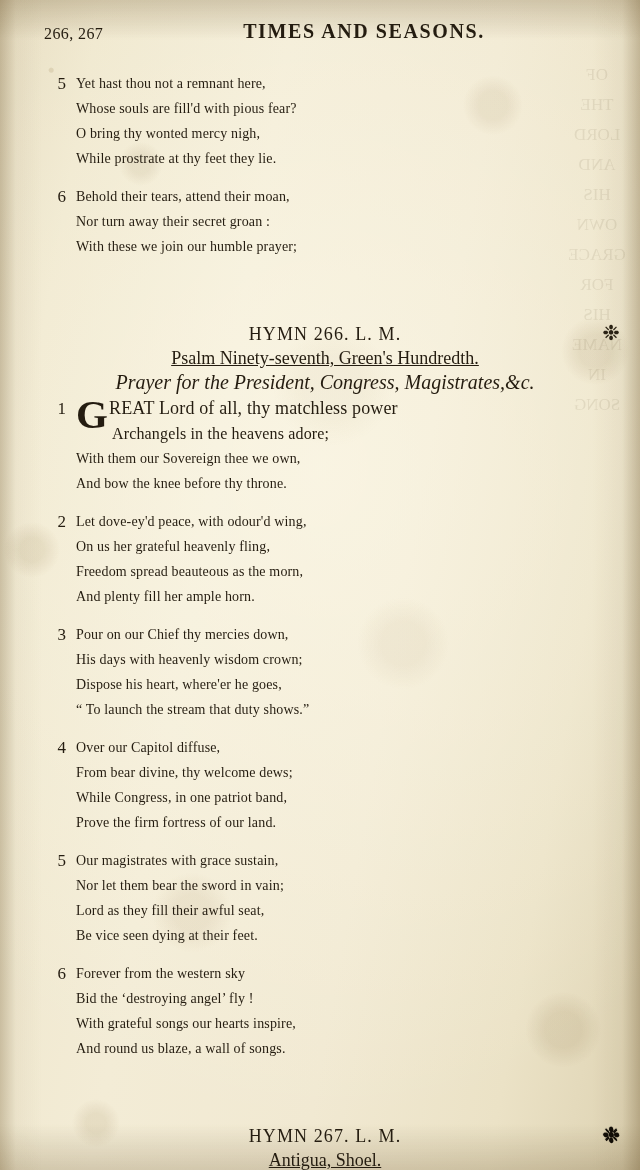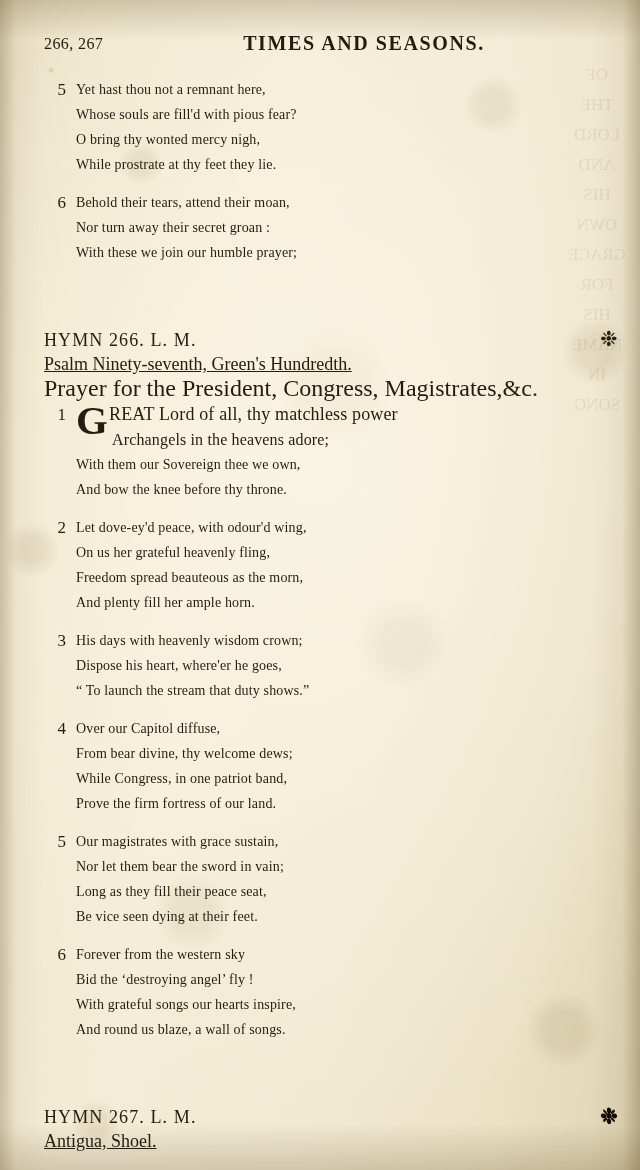--- a/index.html
+++ b/index.html
@@ -73,23 +73,23 @@
 
   .content {
     position: relative;
     z-index: 3;
     padding: 0 34px 0 44px;
   }
 
   
   .runhead {
     display: flex;
-    align-items: center;
-    padding-top: 32px;
-    margin-bottom: 22px;
+    align-items: flex-end;
+    padding-top: 20px;
+    margin-bottom: 28px;
   }
   .runhead-folio {
     font-size: 16px;
     letter-spacing: 0.4px;
     width: 130px;
     flex: 0 0 auto;
   }
   .runhead-title {
     flex: 1 1 auto;
     text-align: center;
@@ -117,35 +117,37 @@
   .line {
     font-size: 14px;
     line-height: 25px;
     letter-spacing: 0.15px;
     white-space: pre;
   }
 
   
   .hymn-head {
     position: relative;
+    text-align: center;
     margin-top: 26px;
     margin-bottom: 2px;
   }
   .hymn-title {
     font-size: 18px;
     letter-spacing: 1.1px;
     line-height: 24px;
   }
   .hymn-tunes {
     font-size: 18px;
     line-height: 24px;
     text-decoration: underline;
   }
   .hymn-subject {
-    font-size: 24px;
+    font-style: italic;
+    font-size: 20px;
     line-height: 24px;
   }
   .ornament {
     position: absolute;
     right: -16px;
     top: 0px;
     width: 22px;
     height: 22px;
     line-height: 22px;
     font-size: 21px;
@@ -248,20 +250,21 @@
         <div class="line">Let dove-ey'd peace, with odour'd wing,</div>
         <div class="line">On us her grateful heavenly fling,</div>
         <div class="line">Freedom spread beauteous as the morn,</div>
         <div class="line">And plenty fill her ample horn.</div>
       </div>
     </div>
 
     <div class="stanza">
       <div class="stanza-num">3</div>
       <div class="stanza-lines">
+        <div class="line">Pour on our Chief thy mercies down,</div>
         <div class="line">His days with heavenly wisdom crown;</div>
         <div class="line">Dispose his heart, where'er he goes,</div>
         <div class="line">“ To launch the stream that duty shows.”</div>
       </div>
     </div>
 
     <div class="stanza">
       <div class="stanza-num">4</div>
       <div class="stanza-lines">
         <div class="line">Over our Capitol diffuse,</div>
@@ -269,21 +272,21 @@
         <div class="line">While Congress, in one patriot band,</div>
         <div class="line">Prove the firm fortress of our land.</div>
       </div>
     </div>
 
     <div class="stanza">
       <div class="stanza-num">5</div>
       <div class="stanza-lines">
         <div class="line">Our magistrates with grace sustain,</div>
         <div class="line">Nor let them bear the sword in vain;</div>
-        <div class="line">Long as they fill their peace seat,</div>
+        <div class="line">Lord as they fill their awful seat,</div>
         <div class="line">Be vice seen dying at their feet.</div>
       </div>
     </div>
 
     <div class="stanza">
       <div class="stanza-num">6</div>
       <div class="stanza-lines">
         <div class="line">Forever from the western sky</div>
         <div class="line">Bid the ‘destroying angel’ fly !</div>
         <div class="line">With grateful songs our hearts inspire,</div>

